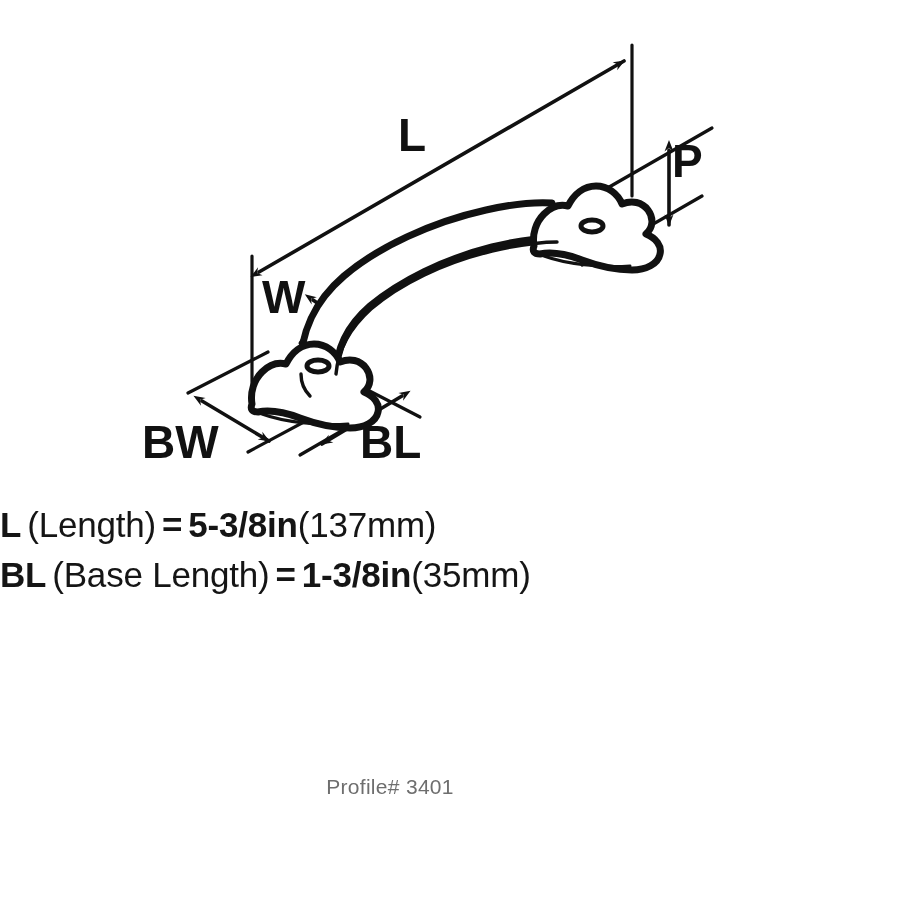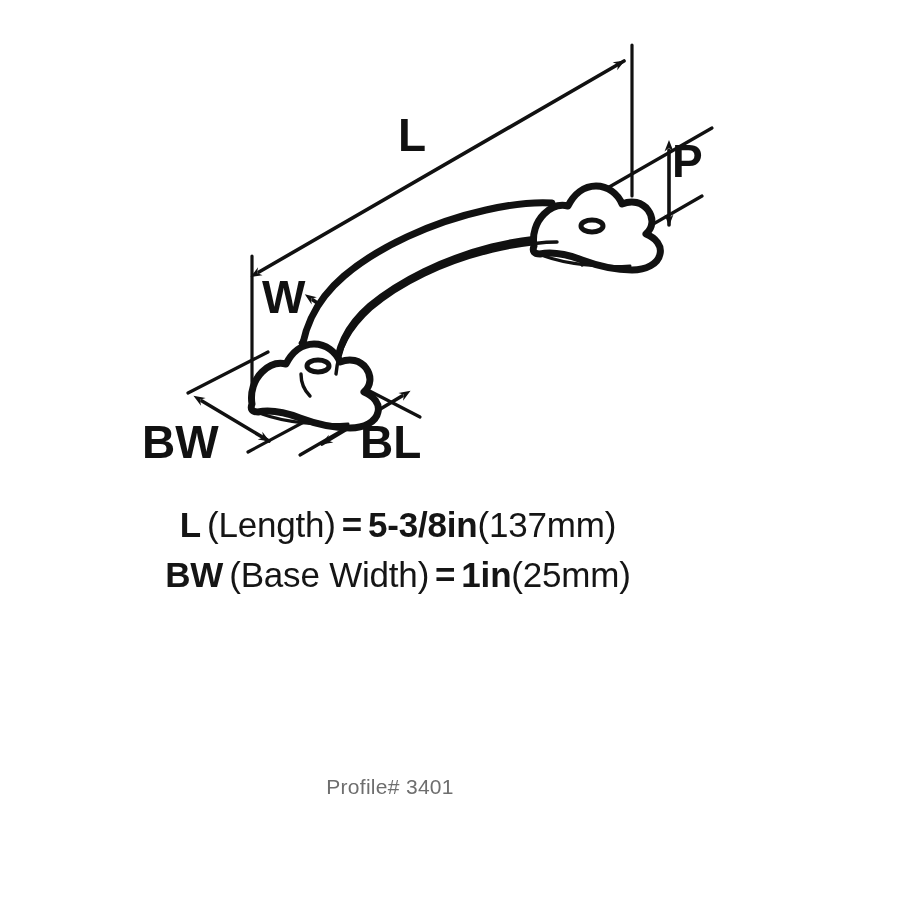--- a/index.html
+++ b/index.html
@@ -43,24 +43,24 @@
   }
   #label-L { left: 398px; top: 112px; font-size: 46px; }
   #label-P { left: 672px; top: 138px; font-size: 46px; }
   #label-W { left: 262px; top: 274px; font-size: 46px; }
   #label-BW { left: 142px; top: 419px; font-size: 46px; }
   #label-BL { left: 360px; top: 419px; font-size: 46px; }
 
   
   #spec-list {
     position: absolute;
-    left: 12px;
+    left: 0;
     top: 500px;
     width: 772px;
-    text-align: center;
+    text-align: left;
   }
   .spec-row {
     font-size: 35px;
     line-height: 50px;
     color: #151515;
     white-space: nowrap;
     letter-spacing: -0.2px;
   }
   .spec-code,
   .spec-eq,
@@ -195,21 +195,21 @@
   </div>
 
   <div id="spec-list">
 
     <div class="spec-row">
       <span class="spec-code">L</span><span class="spec-name">(Length)</span><span class="spec-eq">=</span><span class="spec-imperial">5-3/8in</span><span class="spec-metric">(137mm)</span>
     </div>
 
 
 
-
     <div class="spec-row">
-      <span class="spec-code">BW</span><span class="spec-name">(Base Width)</span><span class="spec-eq">=</span><span class="spec-imperial">1in</span><span class="spec-metric">(25mm)</span>
+      <span class="spec-code">BL</span><span class="spec-name">(Base Length)</span><span class="spec-eq">=</span><span class="spec-imperial">1-3/8in</span><span class="spec-metric">(35mm)</span>
     </div>
+
   </div>
 
   <div id="profile-number">Profile# 3401</div>
 
 </div>
 
 </body></html>

